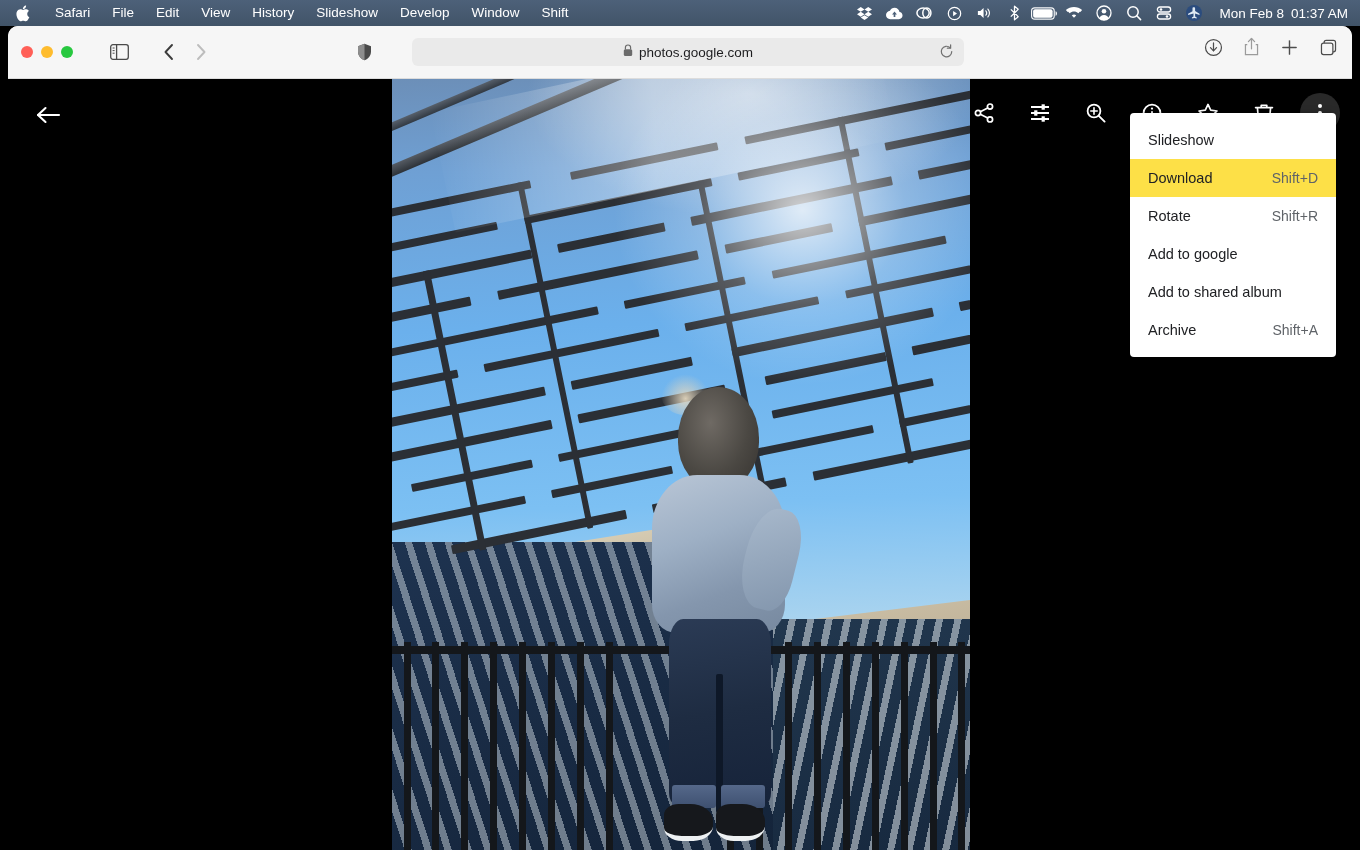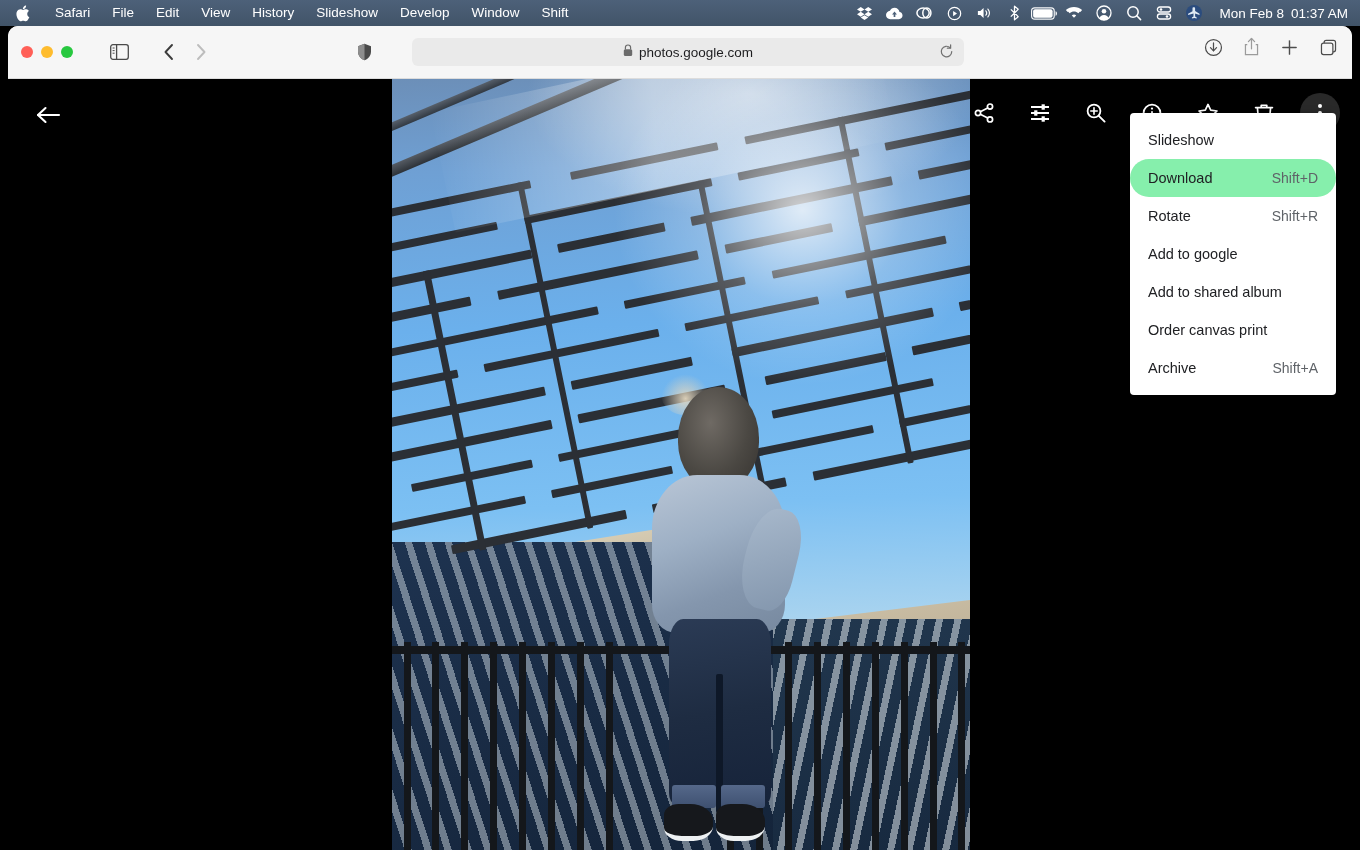--- a/index.html
+++ b/index.html
@@ -205,21 +205,21 @@
   .menu{
     position:absolute; left:1130px; top:113px; width:206px;
     background:#fff; border-radius:4px;
     box-shadow:0 2px 10px rgba(0,0,0,.28), 0 1px 3px rgba(0,0,0,.2);
     padding:8px 0; z-index:40; font-size:14px; color:#202124;
   }
   .mi{
     height:38px; display:flex; align-items:center; padding:0 18px;
     white-space:nowrap; cursor:pointer;
   }
-  .mi.hl{ background:#86efac;border-radius:19px; }
+  .mi.hl{ background:#fde047; }
   .mi-label{ flex:1; font-size:14.5px; }
   .mi-key{ color:#5f6368; font-size:14px; margin-left:5px; }
 </style>
 </head>
 <body>
 
 <div class="menubar">
   <div class="mb-left">
     <div class="mb-apple">
       <svg width="14" height="17" viewBox="0 0 14 17">
@@ -597,20 +597,16 @@
   </div>
   <div class="mi">
     <span class="mi-label">Add to google</span>
     <span class="mi-key"></span>
   </div>
   <div class="mi">
     <span class="mi-label">Add to shared album</span>
     <span class="mi-key"></span>
   </div>
   <div class="mi">
-    <span class="mi-label">Order canvas print</span>
-    <span class="mi-key"></span>
-  </div>
-  <div class="mi">
     <span class="mi-label">Archive</span>
     <span class="mi-key">Shift+A</span>
   </div>
 </div>
 
 </body></html>

